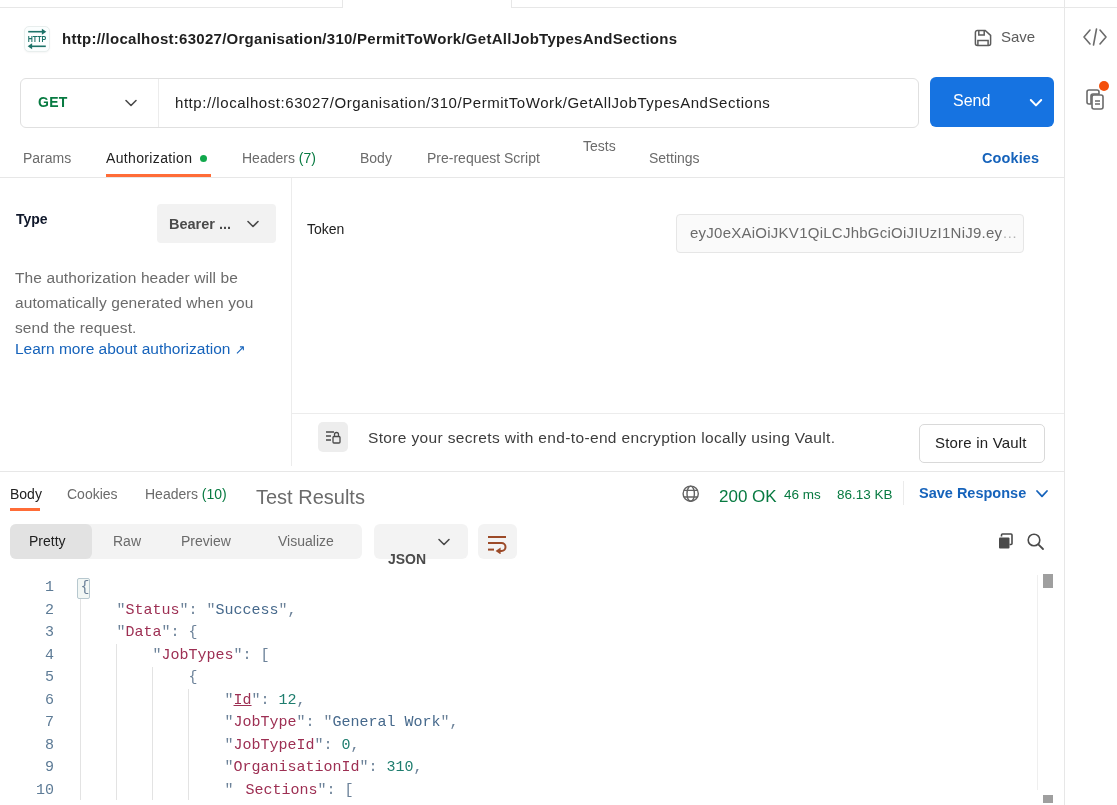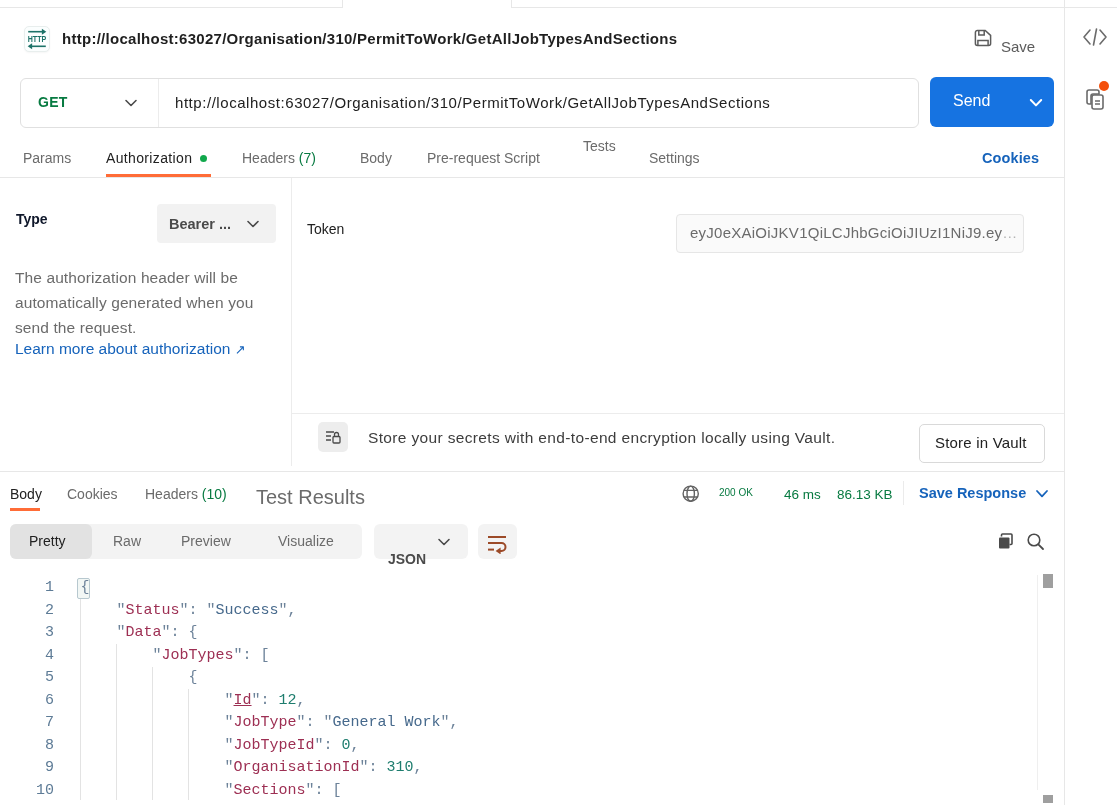--- a/index.html
+++ b/index.html
@@ -42,21 +42,21 @@
 </div>
 <div class="abs" style="left:62px;top:30px;font-size:15px;font-weight:bold;color:#1f1f1f;letter-spacing:0.27px;">http://localhost:63027/Organisation/310/PermitToWork/GetAllJobTypesAndSections</div>
 
 <div class="abs" style="left:974px;top:29px;">
 <svg width="18" height="18" viewBox="0 0 18 18">
       <path d="M1.4 3.4 a2 2 0 0 1 2-2 h7.8 l5.4 5 v8.2 a2 2 0 0 1 -2 2 h-11.2 a2 2 0 0 1 -2-2 z" fill="none" stroke="#5c5c5c" stroke-width="1.5"></path>
       <path d="M4.8 1.6 v4.4 h5.4 v-4.4" fill="none" stroke="#5c5c5c" stroke-width="1.5"></path>
       <path d="M3.9 16.4 v-4.9 h10.2 v4.9" fill="none" stroke="#5c5c5c" stroke-width="1.5"></path>
     </svg>
 </div>
-<div class="abs" style="left:1001px;top:38px;font-size:15px;color:#5c5c5c;">Save</div>
+<div class="abs" style="left:1001px;top:28px;font-size:15px;color:#5c5c5c;">Save</div>
 
 <div class="abs" style="left:20px;top:78px;width:899px;height:50px;border:1px solid #e0e0e0;border-radius:6px;background:#fff;"></div>
 <div class="abs" style="left:38px;top:94px;font-size:14px;font-weight:bold;color:#077a41;letter-spacing:0.3px;">GET</div>
 <svg class="abs" style="left:124px;top:98px;" width="14" height="10" viewBox="0 0 14 10">
     <path d="M2 2.5 L7 7.5 L12 2.5" fill="none" stroke="#4a4a4a" stroke-width="1.6" stroke-linecap="round" stroke-linejoin="round"></path>
   </svg>
 <div class="ln" style="left:158px;top:79px;width:1px;height:48px;background:#ececec;"></div>
 <div class="abs" style="left:175px;top:94px;font-size:15px;color:#212121;letter-spacing:0.55px;">http://localhost:63027/Organisation/310/PermitToWork/GetAllJobTypesAndSections</div>
 <div class="abs" style="left:930px;top:77px;width:124px;height:50px;border-radius:6px;background:#1673e1;"></div>
 <div class="abs" style="left:953px;top:92px;font-size:16px;font-weight:normal;color:#fff;">Send</div>
@@ -107,21 +107,21 @@
 <div class="abs" style="left:10px;top:508px;width:30px;height:3px;background:#ff6c37;"></div>
 <div class="abs" style="left:67px;top:486px;font-size:14px;color:#6b6b6b;">Cookies</div>
 <div class="abs" style="left:145px;top:486px;font-size:14px;color:#6b6b6b;">Headers <span style="color:#077a41;">(10)</span></div>
 <div class="abs" style="left:256px;top:486px;font-size:20px;color:#6b6b6b;">Test Results</div>
 
 <svg class="abs" style="left:682px;top:485px;" width="18" height="18" viewBox="0 0 18 18">
     <circle cx="8.7" cy="8.7" r="7.6" fill="none" stroke="#636363" stroke-width="1.4"></circle>
     <ellipse cx="8.7" cy="8.7" rx="3.7" ry="7.6" fill="none" stroke="#636363" stroke-width="1.4"></ellipse>
     <path d="M2 5.4 H15.4 M2 12 H15.4" stroke="#636363" stroke-width="1.4" fill="none"></path>
   </svg>
-<div class="abs" style="left:719px;top:487px;font-size:10px;color:#077a41;">200 OK</div>
+<div class="abs" style="left:719px;top:487px;font-size:17px;color:#077a41;">200 OK</div>
 <div class="abs" style="left:784px;top:487px;font-size:13.5px;color:#077a41;">46 ms</div>
 <div class="abs" style="left:837px;top:487px;font-size:13.5px;color:#077a41;">86.13 KB</div>
 <div class="abs" style="left:919px;top:485px;font-size:14.5px;font-weight:bold;color:#1663bb;">Save Response</div>
 <svg class="abs" style="left:1035px;top:489px;" width="14" height="10" viewBox="0 0 14 10">
     <path d="M2 2 L7 7.4 L12 2" fill="none" stroke="#1663bb" stroke-width="1.8" stroke-linecap="round" stroke-linejoin="round"></path>
   </svg>
 
 <div class="ln" style="left:903px;top:481px;width:1px;height:24px;background:#ebebeb;"></div>
 
 <div class="abs" style="left:10px;top:524px;width:352px;height:35px;background:#f3f3f3;border-radius:6px;"></div>
@@ -165,21 +165,21 @@
     <div style="position:absolute;left:188.5px;top:104px;white-space:pre;"><span style="color:#6c8299;">{</span></div>
     <div style="position:absolute;left:0;width:54px;top:126.5px;color:#5d7b96;font-size:15px;text-align:right;">6</div>
     <div style="position:absolute;left:224.5px;top:126.5px;white-space:pre;"><span style="color:#6c8299;">"</span><span style="color:#9d2f53;text-decoration:underline;">Id</span><span style="color:#6c8299;">": </span><span style="color:#1e7d6e;">12</span><span style="color:#6c8299;">,</span></div>
     <div style="position:absolute;left:0;width:54px;top:149px;color:#5d7b96;font-size:15px;text-align:right;">7</div>
     <div style="position:absolute;left:224.5px;top:149px;white-space:pre;"><span style="color:#6c8299;">"</span><span style="color:#9d2f53;">JobType</span><span style="color:#6c8299;">": "</span><span style="color:#46698c;">General Work</span><span style="color:#6c8299;">",</span></div>
     <div style="position:absolute;left:0;width:54px;top:171.5px;color:#5d7b96;font-size:15px;text-align:right;">8</div>
     <div style="position:absolute;left:224.5px;top:171.5px;white-space:pre;"><span style="color:#6c8299;">"</span><span style="color:#9d2f53;">JobTypeId</span><span style="color:#6c8299;">": </span><span style="color:#1e7d6e;">0</span><span style="color:#6c8299;">,</span></div>
     <div style="position:absolute;left:0;width:54px;top:194px;color:#5d7b96;font-size:15px;text-align:right;">9</div>
     <div style="position:absolute;left:224.5px;top:194px;white-space:pre;"><span style="color:#6c8299;">"</span><span style="color:#9d2f53;">OrganisationId</span><span style="color:#6c8299;">": </span><span style="color:#1e7d6e;">310</span><span style="color:#6c8299;">,</span></div>
     <div style="position:absolute;left:0;width:54px;top:216.5px;color:#5d7b96;font-size:15px;text-align:right;">10</div>
-    <div style="position:absolute;left:224.5px;top:216.5px;white-space:pre;"><span style="color:#6c8299;">"</span><span style="color:#9d2f53;">Sections</span><span style="color:#6c8299;">": [</span></div>
+    <div style="position:absolute;left:224.5px;top:216.5px;white-space:pre;"><span style="color:#6c8299;">"</span><span style="color:#9d2f53;margin-left:12px;">Sections</span><span style="color:#6c8299;">": [</span></div>
   </div>
 
 <div class="ln" style="left:80px;top:599px;width:1px;height:201px;background:#e3e3e3;"></div>
 <div class="ln" style="left:116px;top:644px;width:1px;height:156px;background:#e3e3e3;"></div>
 <div class="ln" style="left:152px;top:667px;width:1px;height:133px;background:#e3e3e3;"></div>
 <div class="ln" style="left:188px;top:689px;width:1px;height:111px;background:#e3e3e3;"></div>
 
 <div class="abs" style="left:77px;top:578px;width:13px;height:21px;border:1px solid #b7c8cf;border-radius:2px;background:#f2f7f5;"></div>
 
 <div class="ln" style="left:1037px;top:575px;width:1px;height:215px;background:#efefef;"></div>

